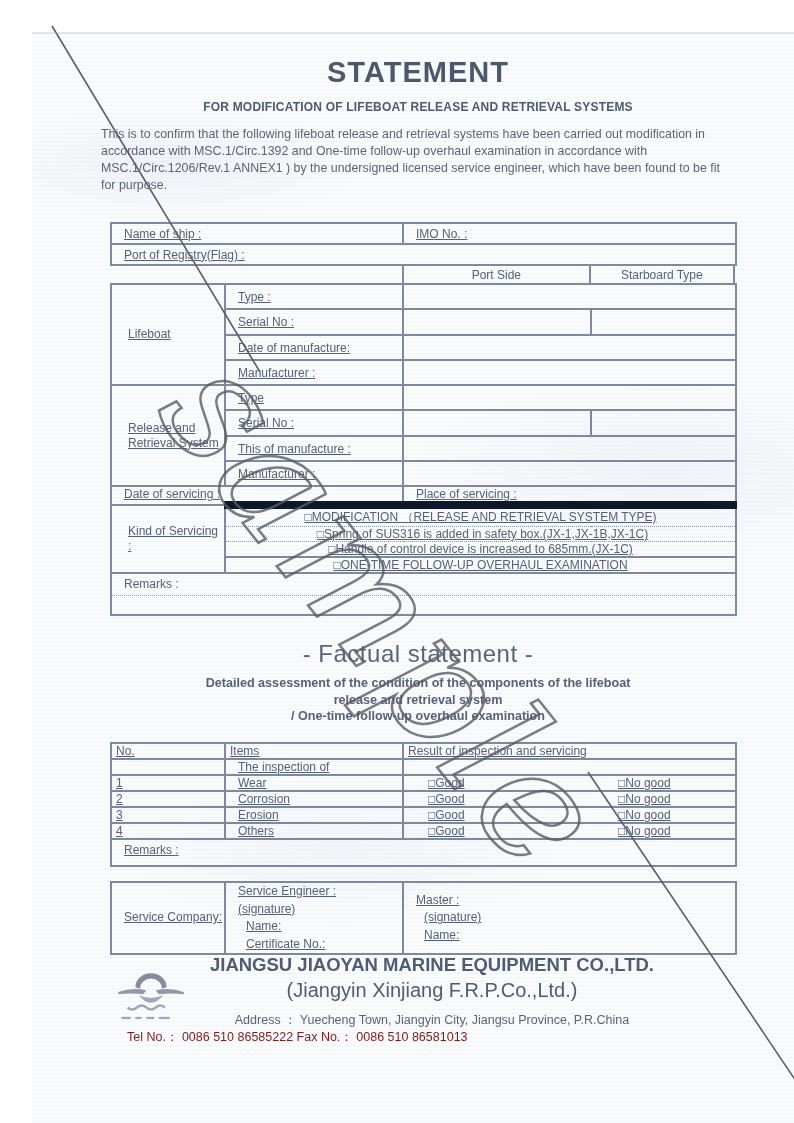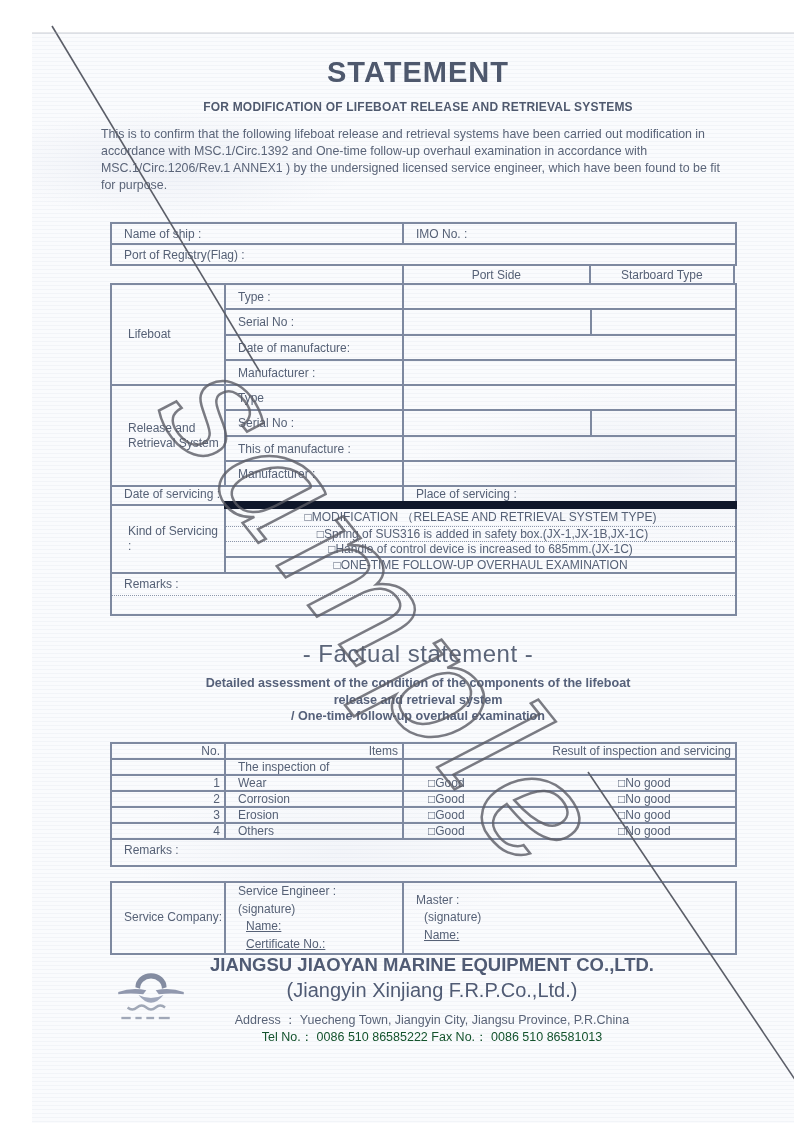--- a/index.html
+++ b/index.html
@@ -30,21 +30,21 @@
   }
   .doc-intro{
     left:69px;top:126px;width:632px;
     font-size:12.4px;line-height:17px;color:#5a6478;
   }
   table.grid{border-collapse:collapse;table-layout:fixed;}
   table.grid td{
     border:2px solid #7e89a0;
     font-size:12px;color:#566176;
     padding:0 4px 0 12px;vertical-align:middle;
-    overflow:hidden;white-space:nowrap;
+    overflow:hidden;white-space:nowrap;text-decoration:underline;
   }
   .ship-table{left:78px;top:222px;width:625px;}
   .ship-table td{height:19px;}
   .sides-header{left:370px;top:264px;width:333px;height:19px;display:flex;}
   .sides-header .cell{
     border:2px solid #7e89a0;border-bottom:none;
     font-size:12px;color:#566176;display:flex;align-items:center;justify-content:center;
   }
   .sides-header .cell.port{width:188px;}
   .sides-header .cell.starboard{width:145px;border-left:none;}
@@ -62,34 +62,34 @@
   .factual-title{
     left:0;top:640px;width:772px;text-align:center;
     font-size:24px;color:#5a6478;letter-spacing:0.5px;
   }
   .factual-sub{
     left:0;top:675px;width:772px;text-align:center;
     font-size:12.6px;font-weight:bold;color:#56617a;line-height:16.5px;
   }
   .inspect-table{left:78px;top:742px;width:625px;}
   .inspect-table td{height:13px;}
-  .inspect-table td.ctr{text-align:right;padding-left:4px;}
+  .inspect-table td.ctr{text-align:left;padding-left:4px;}
   .inspect-table td.result-cell{padding:0;}
   .result-flex{display:flex;}
   .result-flex .good{width:188px;padding-left:24px;}
   .result-flex .nogood{flex:1;padding-left:2px;}
   .inspect-table tr.remarks-row td{height:22px;vertical-align:top;padding-top:3px;}
   .sign-table{left:78px;top:881px;width:625px;}
   .sign-table td{vertical-align:top;padding-top:3px;white-space:normal;line-height:17.5px;height:64px;}
   .sign-table .u{text-decoration:underline;}
   .sign-table .ind{padding-left:8px;}
   .footer-line1{left:95px;top:954px;width:610px;text-align:center;font-size:18.5px;font-weight:bold;color:#505b74;}
   .footer-line2{left:95px;top:979px;width:610px;text-align:center;font-size:20px;font-weight:normal;color:#505b74;}
   .footer-line3{left:95px;top:1012px;width:610px;text-align:center;font-size:12.5px;color:#5a6478;}
-  .footer-line4{left:95px;top:1029px;width:610px;text-align:center;font-size:12.5px;color:#14532d;}
+  .footer-line4{left:95px;top:1029px;width:610px;text-align:left;font-size:12.5px;color:#7f1d1d;}
   .logo{left:80px;top:955px;width:78px;height:80px;}
   .watermark{
     left:228px;top:328px;
     font-family:"DejaVu Serif", serif;font-style:italic;
     font-size:160px;letter-spacing:4px;line-height:1;
     color:transparent;
     -webkit-text-stroke:2.5px rgba(90,91,100,0.8);
     transform:rotate(51.5deg);transform-origin:0 0;
     pointer-events:none;white-space:nowrap;
   }

